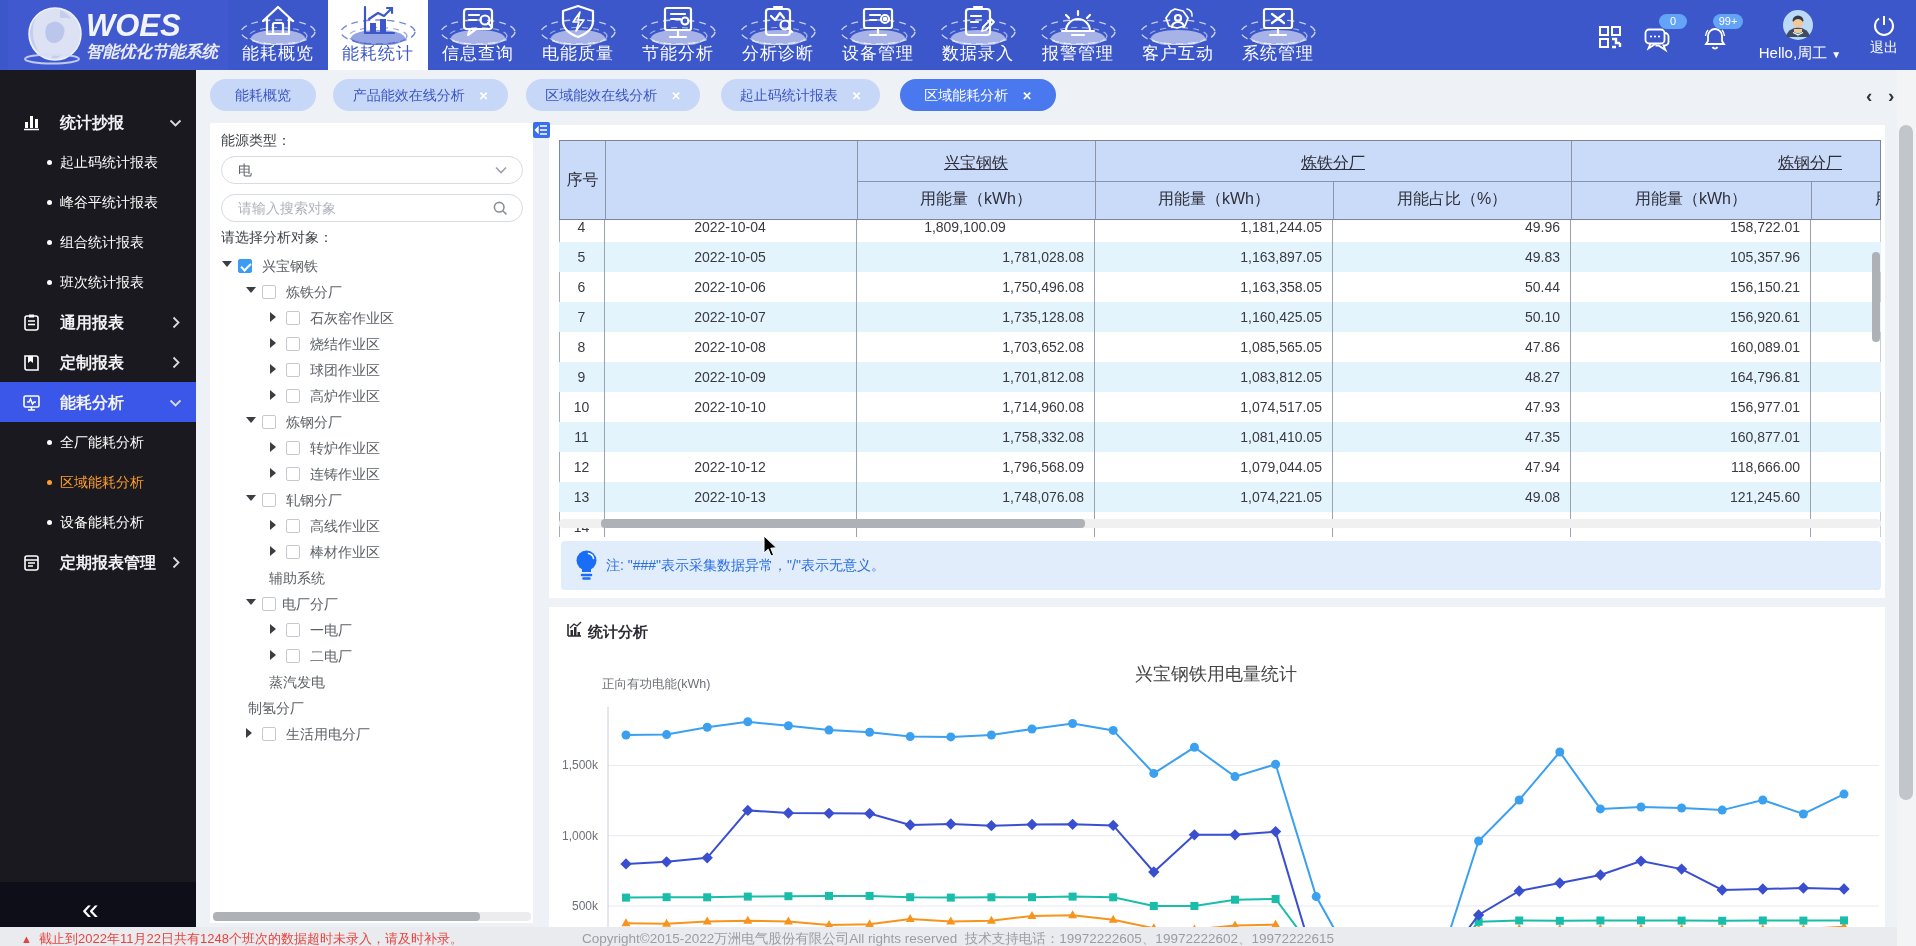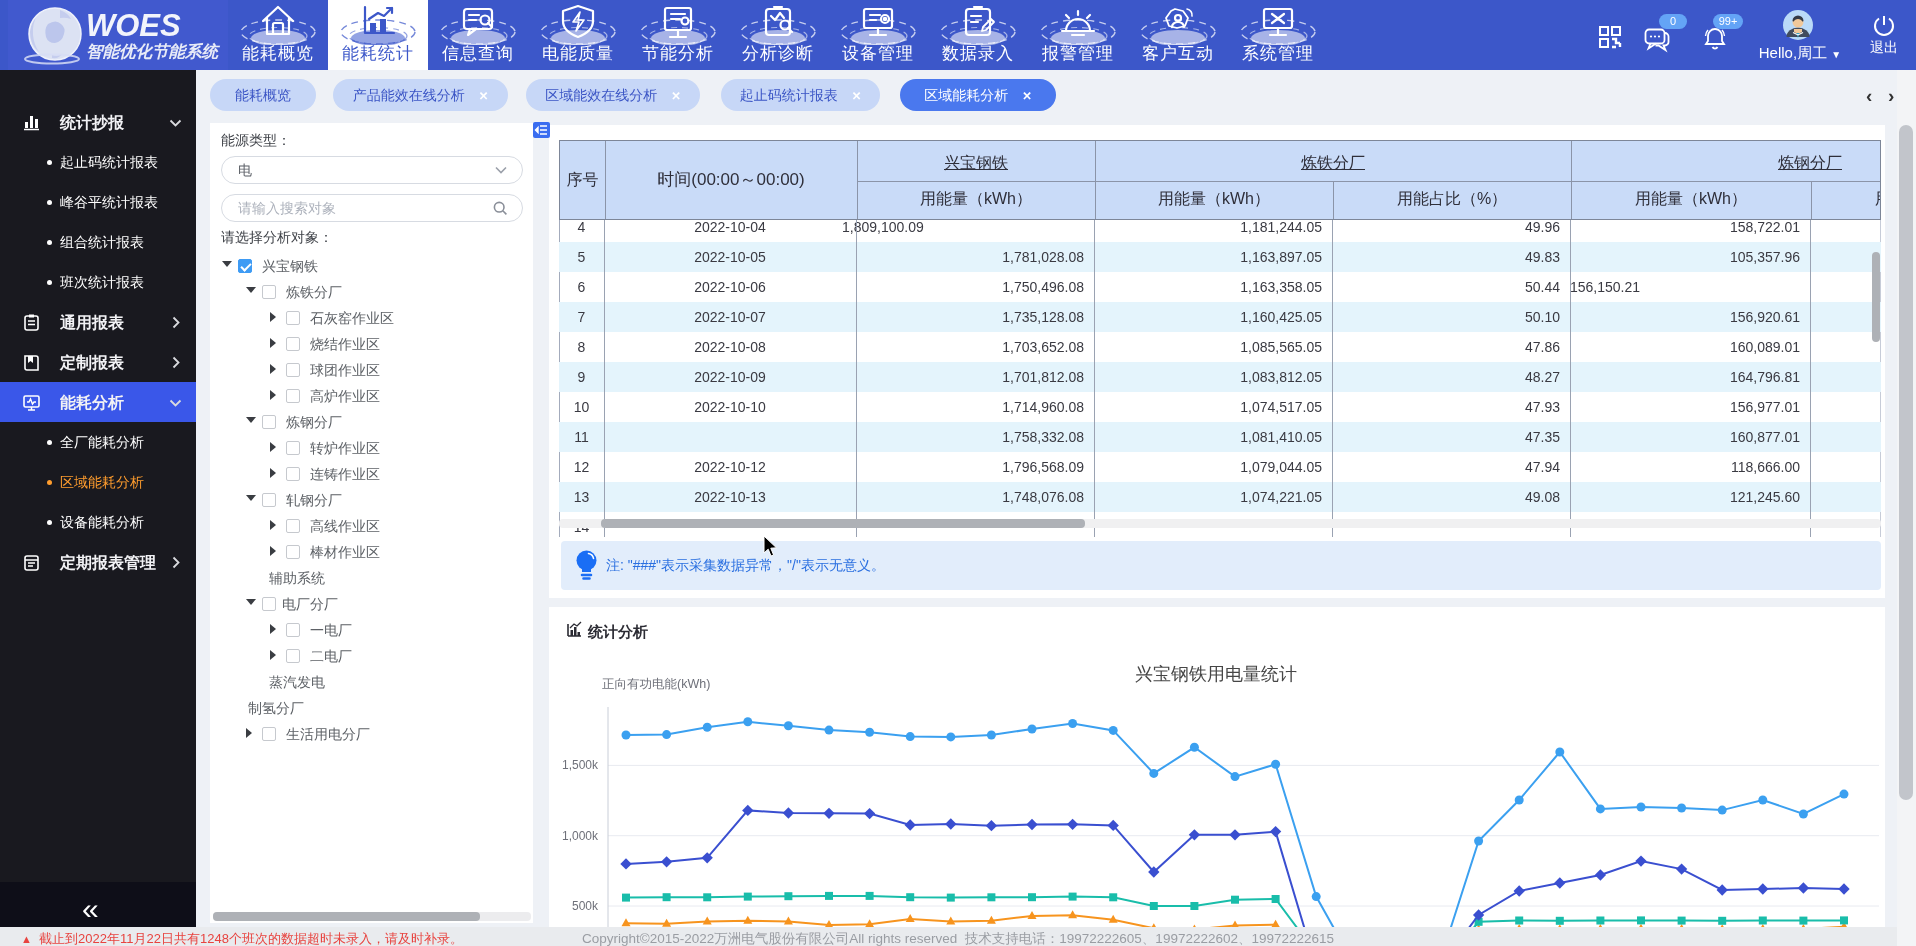--- a/index.html
+++ b/index.html
@@ -395,42 +395,41 @@
 <div class="sbtrack" style="left:3px;top:789px;width:318px;height:9px;"></div>
 <div class="sbthumb" style="left:3px;top:789px;width:267px;height:9px;"></div>
 </div>
 <div class="abs" style="left:533px;top:122px;width:17px;height:16px;background:#3a6df0;border-radius:2px;z-index:5;">
 <svg width="17" height="16" viewBox="0 0 17 16">
       <path d="M7 4 h7 M7 8 h7 M7 12 h7 M5 5.5 L2.5 8 L5 10.5z" stroke="#fff" stroke-width="1.4" fill="#fff"></path>
     </svg></div>
 <div id="card1">
 <div id="thead">
 <div class="hcell" style="left:0;top:0;width:45px;height:78px;line-height:78px;font-size:16px;">序号</div>
-<div class="hcell" style="left:45px;top:0;width:252px;height:78px;line-height:78px;font-size:17px;">时间(00:00～00:00)</div>
 <div class="hcell glink" style="left:297px;top:12px;width:238px;">兴宝钢铁</div>
 <div class="hcell glink" style="left:535px;top:12px;width:476px;">炼铁分厂</div>
 <div class="hcell glink" style="left:1011px;top:12px;width:478px;">炼钢分厂</div>
 <div class="hcell" style="left:297px;top:48px;width:238px;font-size:16px;">用能量（kWh）</div>
 <div class="hcell" style="left:535px;top:48px;width:238px;font-size:16px;">用能量（kWh）</div>
 <div class="hcell" style="left:773px;top:48px;width:238px;font-size:16px;">用能占比（%）</div>
 <div class="hcell" style="left:1011px;top:48px;width:240px;font-size:16px;">用能量（kWh）</div>
 <div class="hcell" style="left:1251px;top:48px;width:238px;font-size:16px;">用能占比（%）</div>
 <div class="hline" style="left:45px;top:0;width:1px;height:78px;"></div>
 <div class="hline" style="left:297px;top:0;width:1px;height:78px;"></div>
 <div class="hline" style="left:535px;top:0;width:1px;height:78px;"></div>
 <div class="hline" style="left:1011px;top:0;width:1px;height:78px;"></div>
 <div class="hline" style="left:773px;top:40px;width:1px;height:38px;"></div>
 <div class="hline" style="left:1251px;top:40px;width:1px;height:38px;"></div>
 <div class="hline" style="left:297px;top:40px;width:1025px;height:1px;"></div>
 </div>
 <div id="tbody">
 <div class="rrow" style="top:-8px;">
 <div class="dcell" style="left:0;width:45px;text-align:center;">4</div>
 <div class="dcell" style="left:45px;width:252px;text-align:center;">2022-10-04</div>
-<div class="dcell" style="left:283px;width:228px;text-align:left;">1,809,100.09</div>
+<div class="dcell" style="left:292px;width:228px;text-align:center;">1,809,100.09</div>
 <div class="dcell" style="left:535px;width:228px;text-align:right;">1,181,244.05</div>
 <div class="dcell" style="left:773px;width:228px;text-align:right;">49.96</div>
 <div class="dcell" style="left:1011px;width:230px;text-align:right;">158,722.01</div>
 <div class="vline" style="left:45px;"></div>
 <div class="vline" style="left:297px;"></div>
 <div class="vline" style="left:535px;"></div>
 <div class="vline" style="left:773px;"></div>
 <div class="vline" style="left:1011px;"></div>
 <div class="vline" style="left:1251px;"></div>
 </div>
@@ -447,21 +446,21 @@
 <div class="vline" style="left:773px;"></div>
 <div class="vline" style="left:1011px;"></div>
 <div class="vline" style="left:1251px;"></div>
 </div>
 <div class="rrow" style="top:52px;">
 <div class="dcell" style="left:0;width:45px;text-align:center;">6</div>
 <div class="dcell" style="left:45px;width:252px;text-align:center;">2022-10-06</div>
 <div class="dcell" style="left:297px;width:228px;text-align:right;">1,750,496.08</div>
 <div class="dcell" style="left:535px;width:228px;text-align:right;">1,163,358.05</div>
 <div class="dcell" style="left:773px;width:228px;text-align:right;">50.44</div>
-<div class="dcell" style="left:1011px;width:230px;">156,150.21</div>
+<div class="dcell" style="left:1011px;width:230px;text-align:right;">156,150.21</div>
 <div class="vline" style="left:45px;"></div>
 <div class="vline" style="left:297px;"></div>
 <div class="vline" style="left:535px;"></div>
 <div class="vline" style="left:773px;"></div>
 <div class="vline" style="left:1011px;"></div>
 <div class="vline" style="left:1251px;"></div>
 </div>
 <div class="rrow odd" style="top:82px;">
 <div class="dcell" style="left:0;width:45px;text-align:center;">7</div>
 <div class="dcell" style="left:45px;width:252px;text-align:center;">2022-10-07</div>

